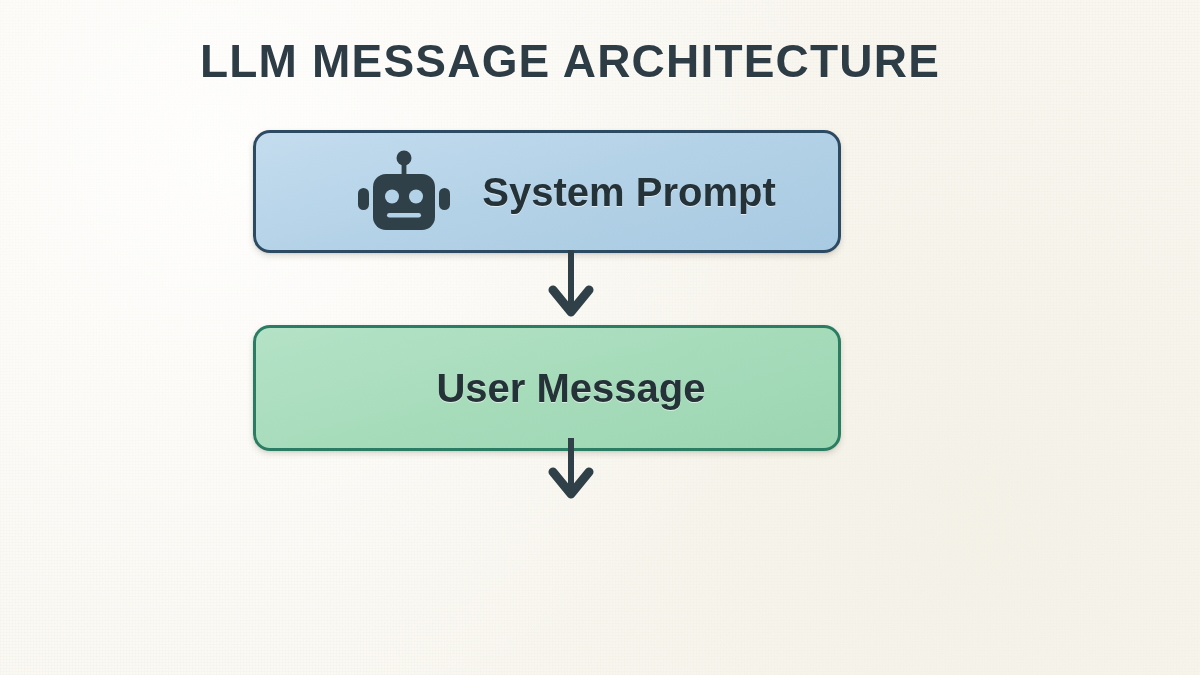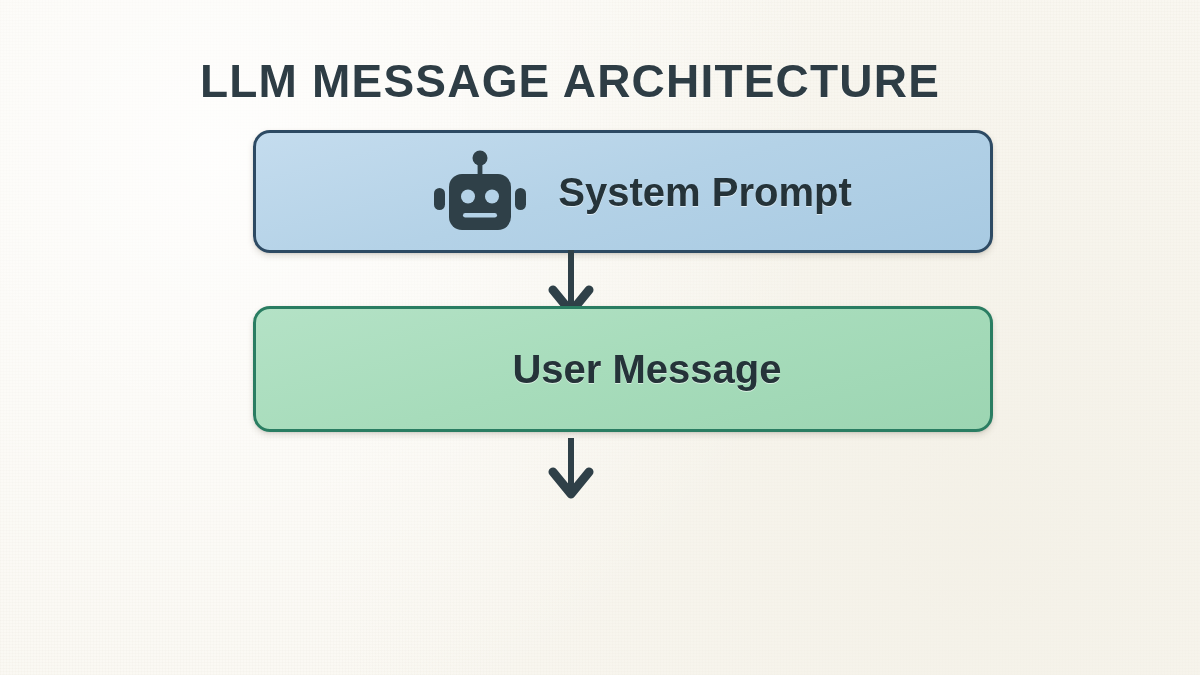--- a/index.html
+++ b/index.html
@@ -33,28 +33,27 @@
     left: 0;
     top: 34px;
     width: 1140px;
     text-align: center;
     font-size: 46px;
     font-weight: bold;
     letter-spacing: 1.2px;
     color: #2e3d45;
     text-shadow: 0 1px 0 rgba(255,255,255,0.7);
     white-space: nowrap;
-    margin-top: 20px;
   }
 
   
   .node {
     position: absolute;
     left: 253px;
-    width: 740px;
+    width: 588px;
     box-sizing: border-box;
     border-radius: 17px;
     display: flex;
     align-items: center;
     justify-content: center;
     box-shadow: 0 3px 6px rgba(90,80,60,0.18), 0 1px 2px rgba(90,80,60,0.10);
     padding-left: 48px;
   }
 
   .node-label {
@@ -69,21 +68,21 @@
   #node-system {
     top: 130px;
     height: 123px;
     border: 3px solid #2d4a63;
     background: linear-gradient(165deg, #c4dcee 0%, #b4d2e7 48%, #a8cae2 100%);
     gap: 30px;
     padding-right: 10px;
   }
 
   #node-user {
-    top: 306px;
+    top: 325px;
     height: 126px;
     border: 3px solid #2a7d62;
     background: linear-gradient(165deg, #b4e2c6 0%, #a7dcbb 48%, #9cd5b2 100%);
   }
 
   #node-assistant {
     top: 497px;
     height: 126px;
     border: 3px solid #b5651d;
     background: linear-gradient(165deg, #fcd6a4 0%, #fbcb8d 48%, #f8c281 100%);

